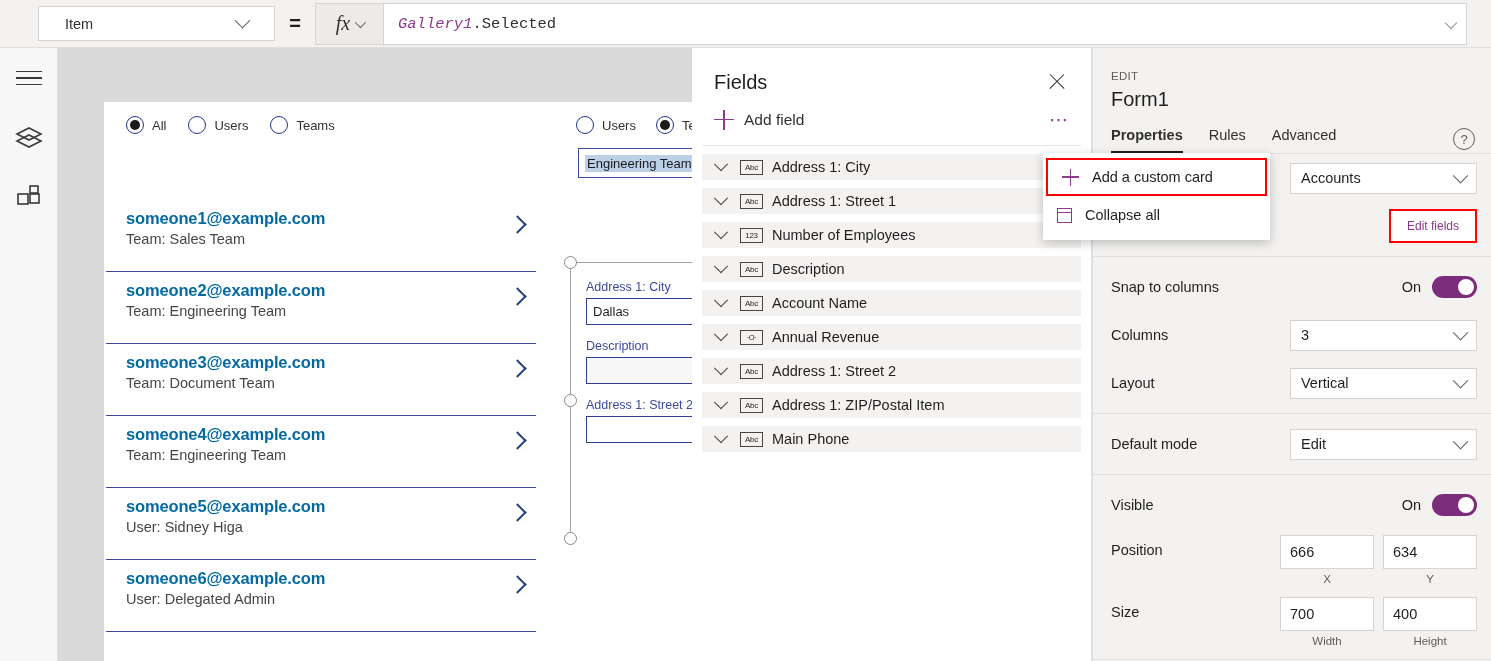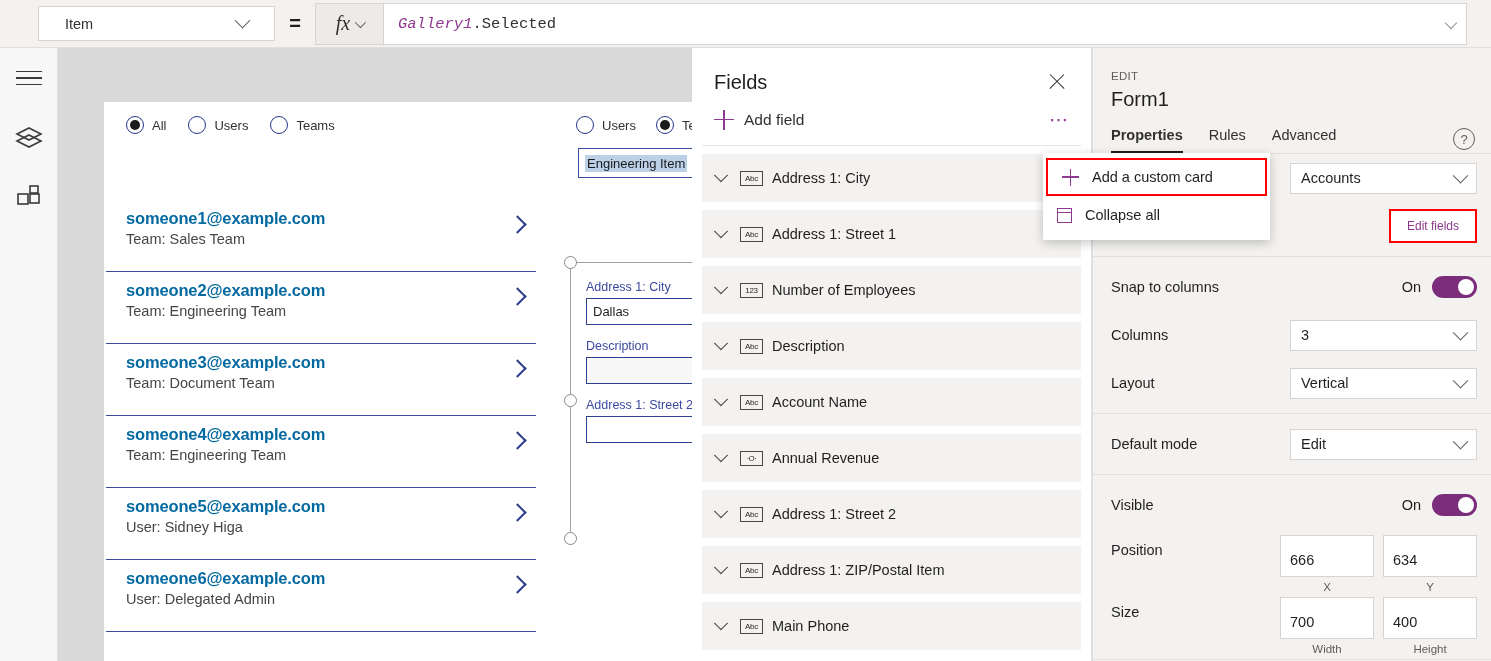--- a/index.html
+++ b/index.html
@@ -146,21 +146,21 @@
   .plus-ic { width: 20px; height: 20px; position: relative; margin-right: 10px; }
   .plus-ic::before, .plus-ic::after { content: ""; position: absolute; background: #8e3a8e; }
   .plus-ic::before { left: 0; top: 9px; width: 20px; height: 1.6px; }
   .plus-ic::after { left: 9px; top: 0; width: 1.6px; height: 20px; }
   .fp-add-label { flex: 1; font-size: 15.5px; color: #323130; }
   .fp-ellipsis { font-size: 19px; color: #8e3a8e; letter-spacing: 1px; cursor: pointer; }
   .fp-divider { margin: 14px 10px 0 10px; border-top: 1px solid #e6e6e6; }
 
   .field-list { padding: 8px 10px 0 10px; }
   .field-row {
-    height: 48px; background: #f3f2f1; margin-bottom: 8px;
+    height: 26px; background: #f3f2f1; margin-bottom: 8px;
     display: flex; align-items: center; padding: 0 14px;
   }
   .fr-chev {
     width: 10px; height: 10px; border-right: 1.5px solid #484644; border-bottom: 1.5px solid #484644;
     transform: rotate(45deg) translate(-2px,-2px); margin-right: 14px; flex: 0 0 auto;
   }
   .type-ic {
     flex: 0 0 auto; width: 23px; height: 15px; border: 1.2px solid #484644;
     display: flex; align-items: center; justify-content: center;
     font-size: 8px; color: #201f1e; margin-right: 9px;
@@ -217,22 +217,22 @@
   }
   .pp-sep { border-top: 1px solid #e1dfdd; margin: 6px 0; }
   .toggle-wrap { display: flex; align-items: center; gap: 11px; }
   .toggle-lbl { font-size: 14.5px; color: #201f1e; }
   .toggle {
     width: 45px; height: 22px; border-radius: 11px; background: #7b2d7b; position: relative;
   }
   .toggle .knob { position: absolute; right: 3px; top: 3px; width: 16px; height: 16px; border-radius: 50%; background: #ffffff; }
   .pair { display: flex; gap: 9px; }
   .pair-col { display: flex; flex-direction: column; align-items: center; }
-  .pair-input { width: 94px; height: 42px; background: #ffffff; border: 1px solid #d6d3d1;
-      display: flex; align-items: flex-start; padding: 16px 9px; font-size: 14.5px; color: #201f1e; }
+  .pair-input { width: 94px; height: 34px; background: #ffffff; border: 1px solid #d6d3d1;
+      display: flex; align-items: center; padding: 8px 9px; font-size: 14.5px; color: #201f1e; }
   .pair-cap { font-size: 11.5px; color: #605e5c; margin-top: 4px; }
   .pp-row.tall { height: 62px; align-items: flex-start; padding-top: 6px; }
   .pp-row.tall .lbl { line-height: 31px; }
 </style>
 </head>
 <body>
 
 <div id="app">
 
   <div class="formula-bar">
@@ -330,21 +330,21 @@
           <div class="radio">
             <span class="dot"></span>
             <span>Users</span>
           </div>
           <div class="radio">
             <span class="dot on"></span>
             <span>Teams</span>
           </div>
         </div>
         <div class="fp-combo">
-          <span class="hl">Engineering Item</span>
+          <span class="hl">Engineering Team</span>
         </div>
 
         <div class="form-card-area">
           <div class="fc-line"></div>
           <div class="fc-vline"></div>
           <span class="handle" style="top:-6px;"></span>
           <span class="handle" style="top:132px;"></span>
           <span class="handle" style="top:270px;"></span>
           <div class="fc-fields">
             <div class="fc-label">Address 1: City</div>

